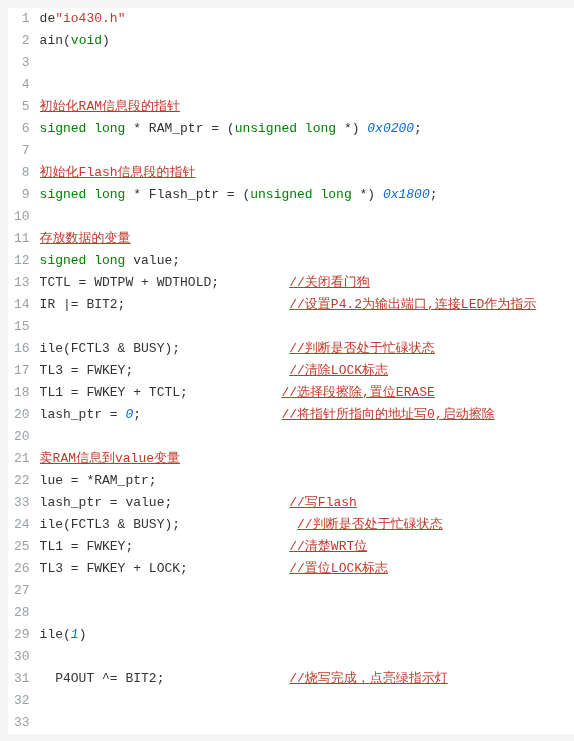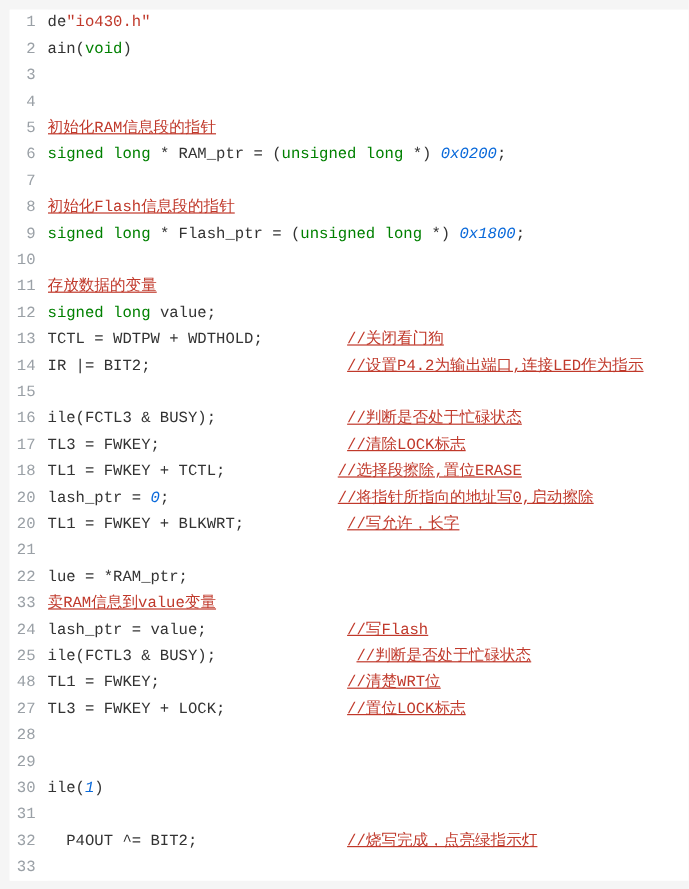--- a/index.html
+++ b/index.html
@@ -66,21 +66,21 @@
       <div class="line-no">16</div>
       <div class="line-no">17</div>
       <div class="line-no">18</div>
       <div class="line-no">20</div>
       <div class="line-no">20</div>
       <div class="line-no">21</div>
       <div class="line-no">22</div>
       <div class="line-no">33</div>
       <div class="line-no">24</div>
       <div class="line-no">25</div>
-      <div class="line-no">48</div>
+      <div class="line-no">26</div>
       <div class="line-no">27</div>
       <div class="line-no">28</div>
       <div class="line-no">29</div>
       <div class="line-no">30</div>
       <div class="line-no">31</div>
       <div class="line-no">32</div>
       <div class="line-no">33</div>
     </div>
   <div class="code" id="code">
       <div class="code-line"><span>de</span><span class="str">"io430.h"</span></div>
@@ -95,24 +95,23 @@
       <div class="code-line"></div>
       <div class="code-line"><span class="com">存放数据的变量</span></div>
       <div class="code-line"><span class="kw">signed long</span><span> value;</span></div>
       <div class="code-line"><span>TCTL = WDTPW + WDTHOLD;         </span><span class="com">//关闭看门狗</span></div>
       <div class="code-line"><span>IR |= BIT2;                     </span><span class="com">//设置P4.2为输出端口,连接LED作为指示</span></div>
       <div class="code-line"></div>
       <div class="code-line"><span>ile(FCTL3 &amp; BUSY);              </span><span class="com">//判断是否处于忙碌状态</span></div>
       <div class="code-line"><span>TL3 = FWKEY;                    </span><span class="com">//清除LOCK标志</span></div>
       <div class="code-line"><span>TL1 = FWKEY + TCTL;            </span><span class="com">//选择段擦除,置位ERASE</span></div>
       <div class="code-line"><span>lash_ptr = </span><span class="num">0</span><span>;                  </span><span class="com">//将指针所指向的地址写0,启动擦除</span></div>
-      <div class="code-line"><span>TL1 = FWKEY + BLKWRT;           </span><span class="com">//写允许，长字</span></div>
       <div class="code-line"></div>
+      <div class="code-line"><span class="com">卖RAM信息到value变量</span></div>
       <div class="code-line"><span>lue = *RAM_ptr;</span></div>
-      <div class="code-line"><span class="com">卖RAM信息到value变量</span></div>
       <div class="code-line"><span>lash_ptr = value;               </span><span class="com">//写Flash</span></div>
       <div class="code-line"><span>ile(FCTL3 &amp; BUSY);               </span><span class="com">//判断是否处于忙碌状态</span></div>
       <div class="code-line"><span>TL1 = FWKEY;                    </span><span class="com">//清楚WRT位</span></div>
       <div class="code-line"><span>TL3 = FWKEY + LOCK;             </span><span class="com">//置位LOCK标志</span></div>
       <div class="code-line"></div>
       <div class="code-line"></div>
       <div class="code-line"><span>ile(</span><span class="num">1</span><span>)</span></div>
       <div class="code-line"></div>
       <div class="code-line"><span>  P4OUT ^= BIT2;                </span><span class="com">//烧写完成，点亮绿指示灯</span></div>
     </div>

